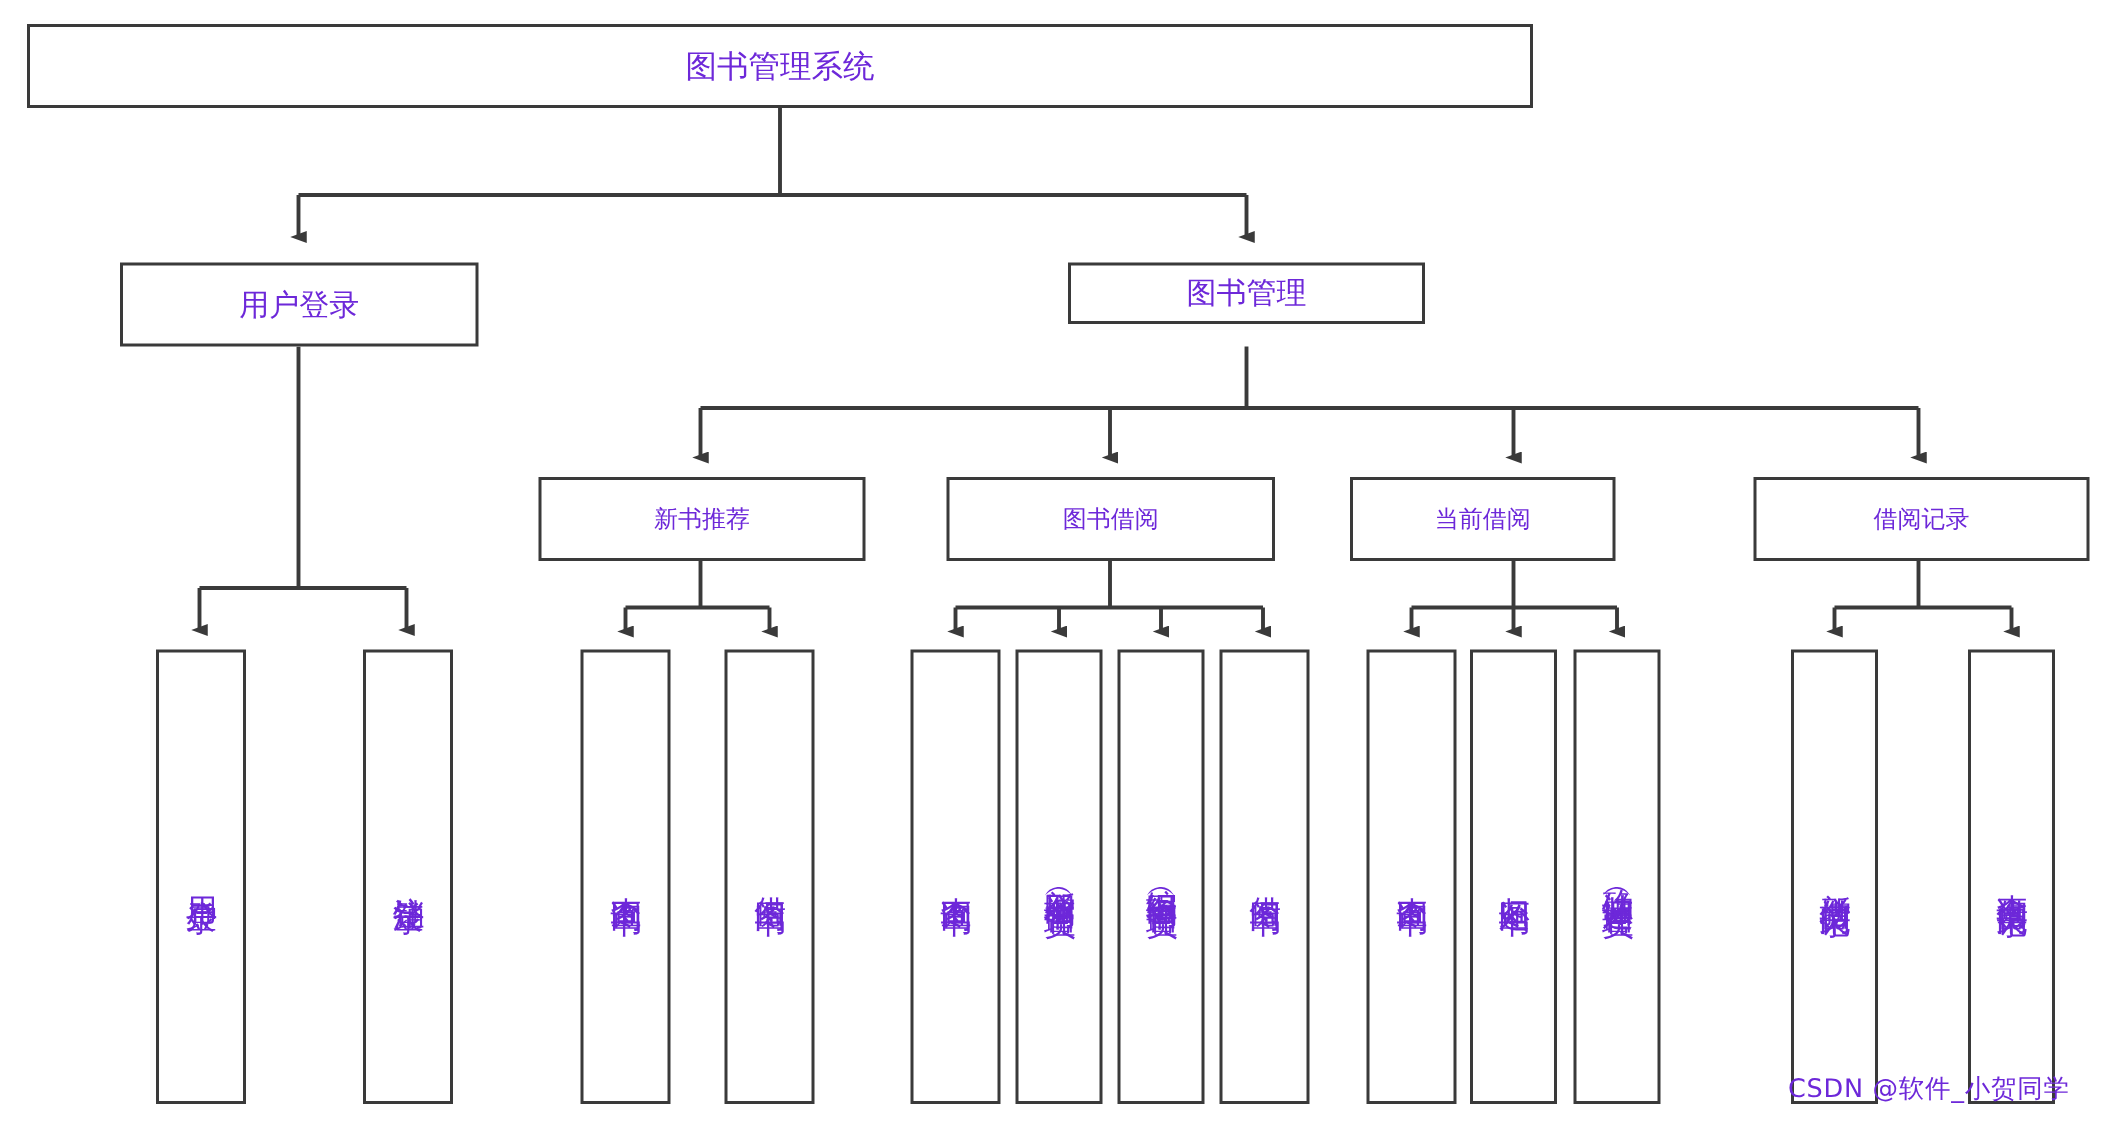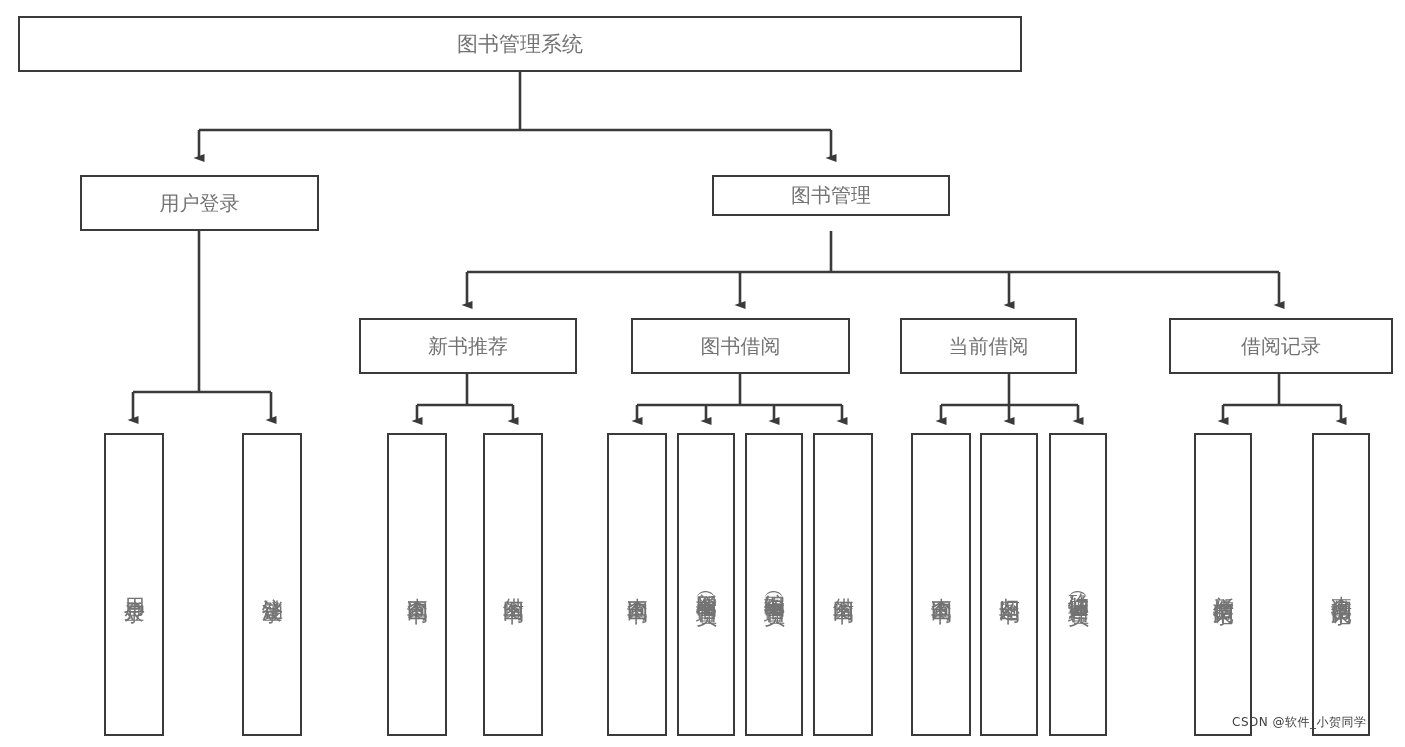--- a/index.html
+++ b/index.html
@@ -27,54 +27,53 @@
     pointer-events: none;
   }
   .node {
     position: absolute;
     box-sizing: border-box;
     background: #ffffff;
     border: 2px solid #3a3a3a;
     display: flex;
     align-items: center;
     justify-content: center;
-    color: #737373;
+    color: #6d28d9;
     z-index: 3;
   }
   .node.root {
     font-size: 21px;
     border-width: 2px;
   }
   .node.lvl2 {
     font-size: 20px;
   }
   .node.lvl3 {
-    font-size: 20px;
+    font-size: 16px;
   }
   .node.leaf {
     font-size: 21px;
     writing-mode: vertical-rl;
     text-orientation: upright;
     letter-spacing: 2px;
     line-height: 1;
     padding: 6px 0;
   }
   .node.leaf .lbl {
     writing-mode: vertical-rl;
     text-orientation: upright;
     white-space: nowrap;
   }
   .watermark {
     position: absolute;
-    color: #404040;
-    font-size: 12px;
+    color: #6d28d9;
+    font-size: 17px;
     z-index: 6;
     white-space: nowrap;
     letter-spacing: 0.5px;
-    margin-left: 40px;
   }
 </style>
 </head>
 <body>
 
 <div id="canvas">
 
   <svg id="wires" viewBox="0 0 1405 747" xmlns="http://www.w3.org/2000/svg">
     <defs>
       <marker id="arrow" markerWidth="12" markerHeight="12" refX="4" refY="5.5" orient="auto" markerUnits="userSpaceOnUse">

